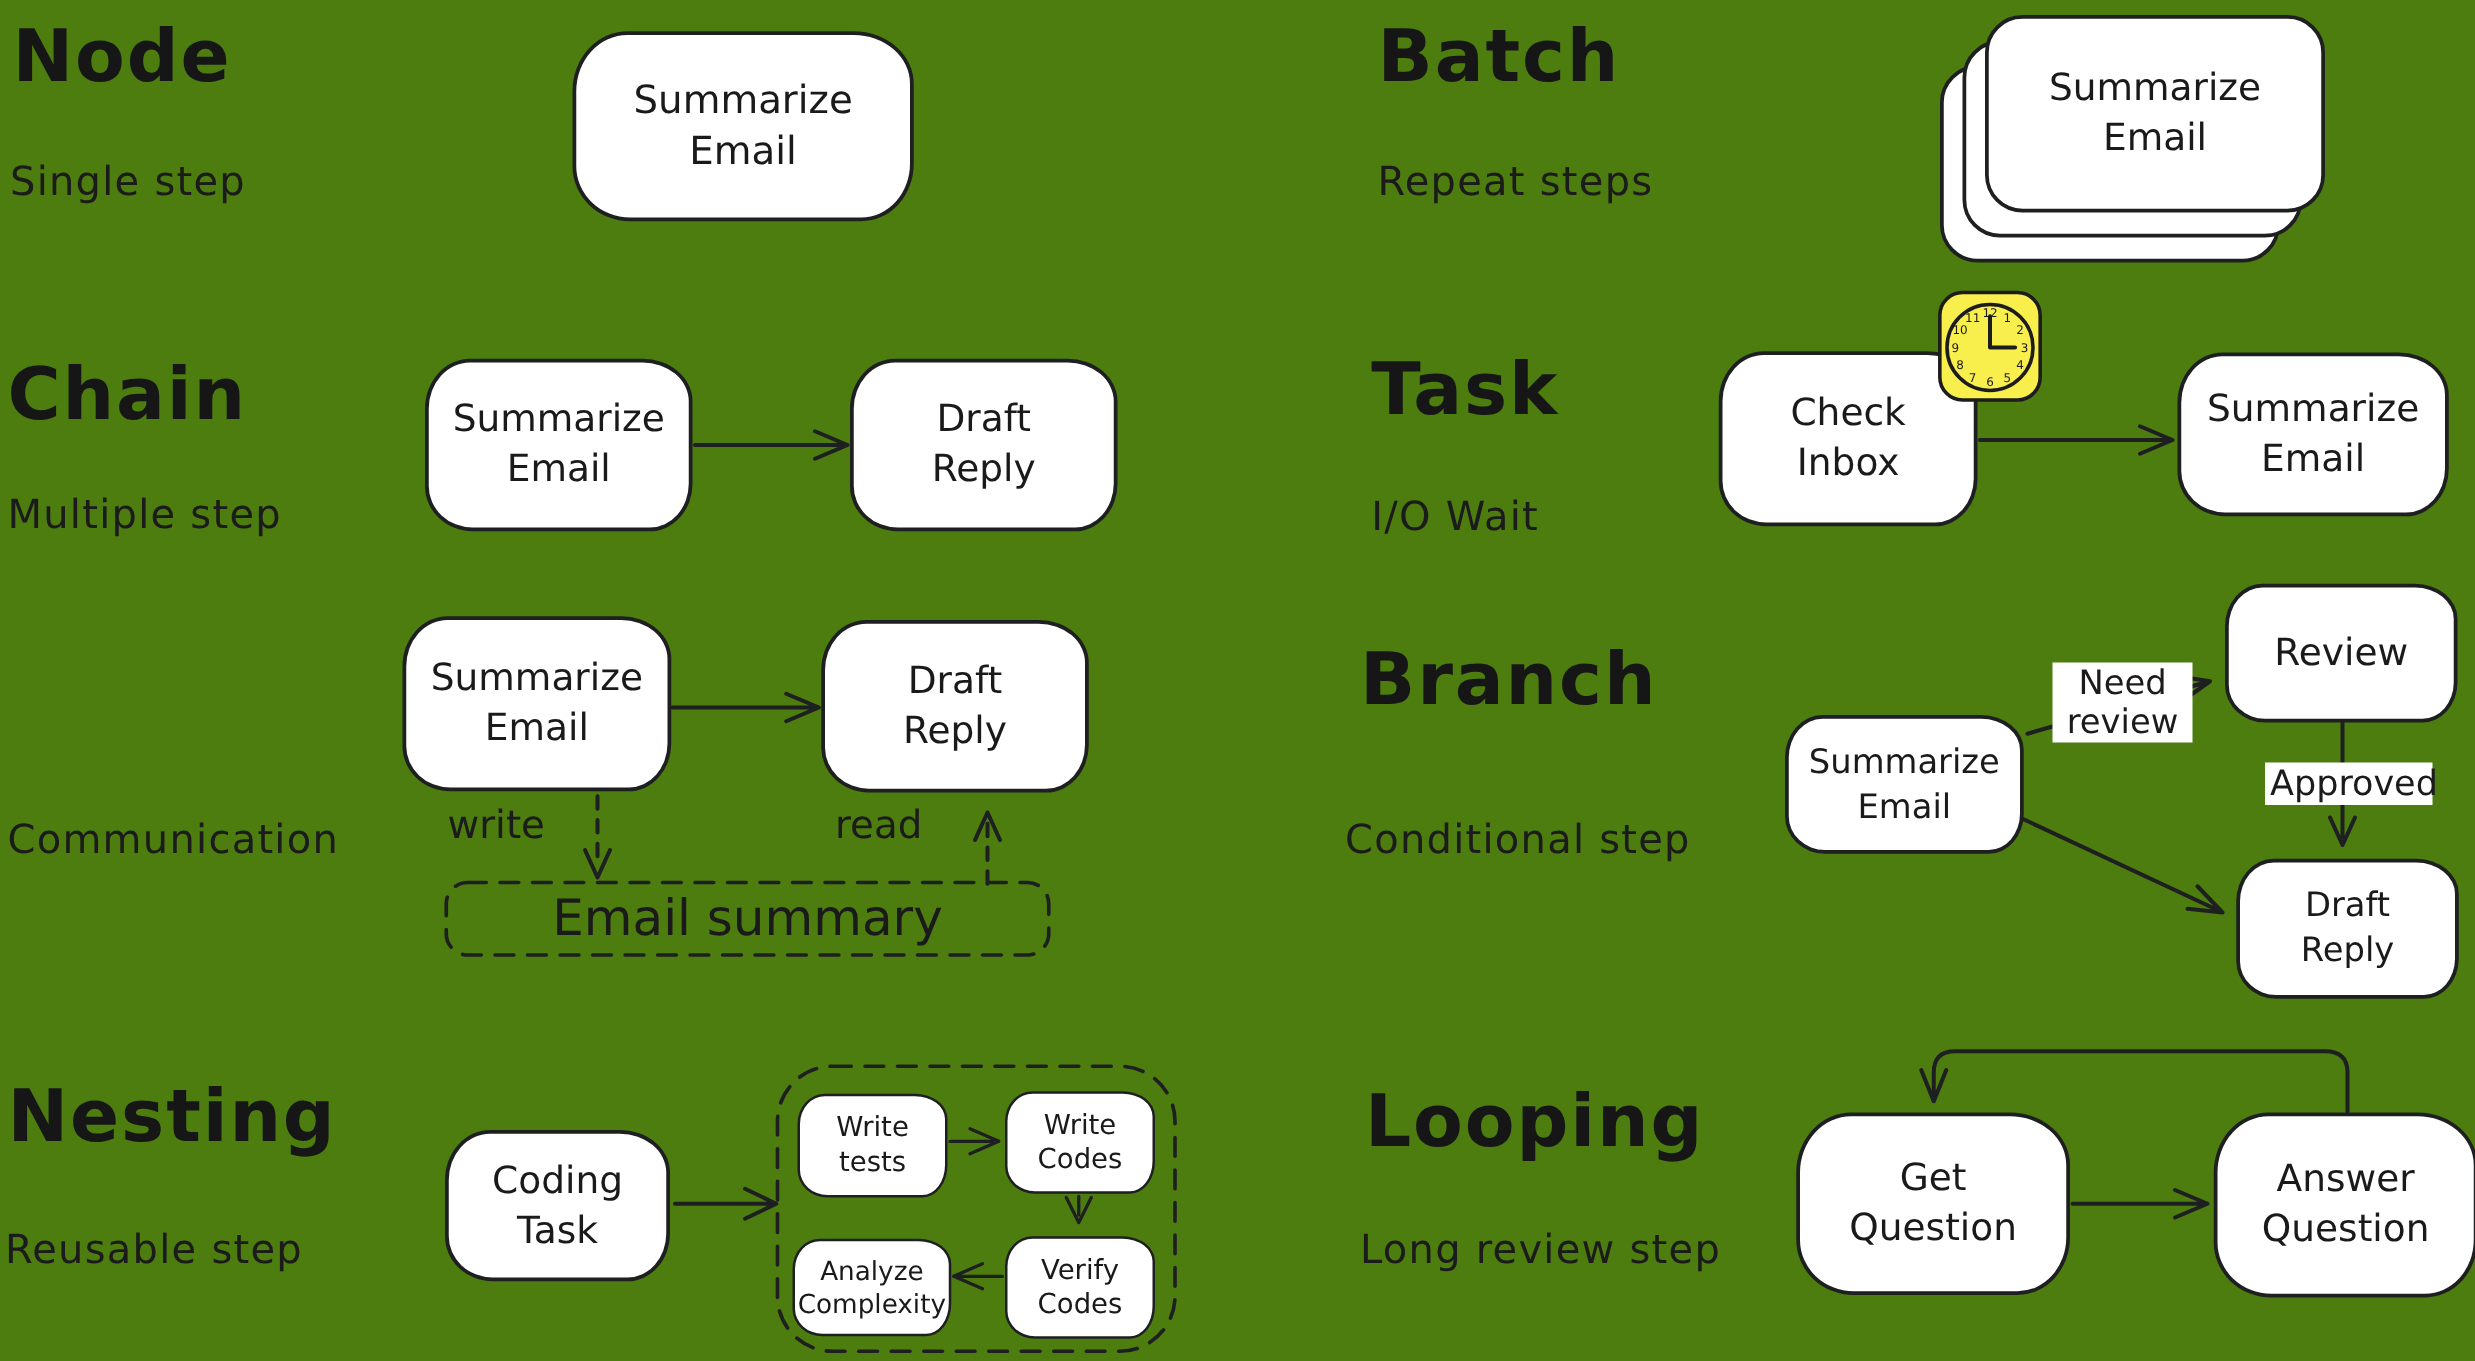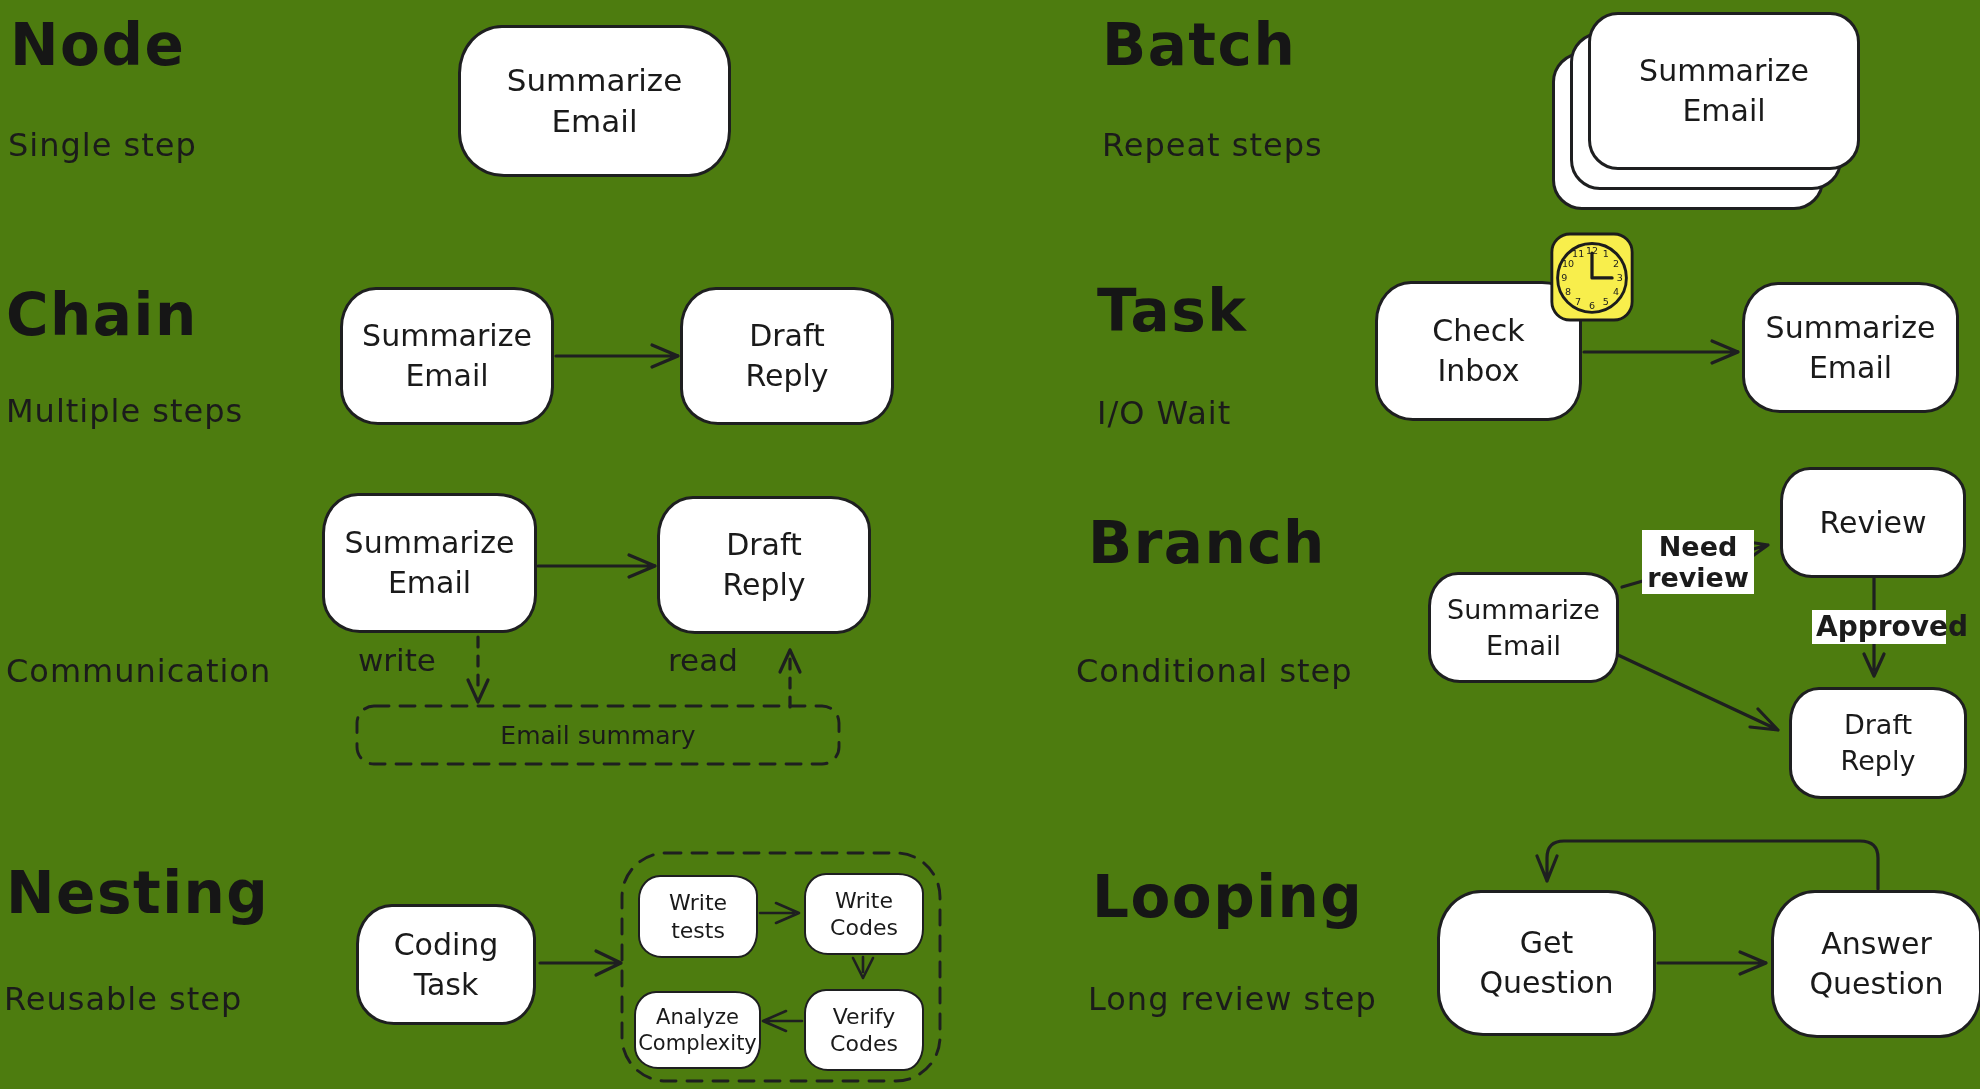--- a/index.html
+++ b/index.html
@@ -24,24 +24,24 @@
     display:flex;align-items:center;justify-content:center;text-align:center;
     white-space:pre-line;font-size:30px;line-height:1.32;color:#1a1a1a;
     box-sizing:border-box;
   }
   .box.small{font-size:22px;border-width:2.6px;border-radius:22px 26px 20px 24px / 24px 20px 26px 22px;line-height:1.25;}
   .box.branchy{font-size:27px;border-radius:30px 34px 28px 32px / 34px 28px 32px 30px;}
   .box.bigr{border-radius:44px 48px 42px 46px / 48px 42px 46px 44px;}
   .lbl{
     position:absolute;font-size:30px;color:#1b1b1b;white-space:pre-line;line-height:1.15;
   }
-  .lbl.masked{background:#ffffff;text-align:center;padding:1px 4px;font-weight:bold;}
+  .lbl.masked{background:#ffffff;text-align:center;padding:1px 4px;}
   .storetext{
     position:absolute;display:flex;align-items:center;justify-content:center;
-    text-align:center;font-size:25px;color:#1a1a1a;
+    text-align:center;font-size:40px;color:#1a1a1a;
   }
   .clock{position:absolute;}
 </style>
 </head>
 <body>
 
 <div class="canvas">
 
   <svg class="overlay" viewBox="0 0 1980 1089" fill="none" stroke="#1e1f20" stroke-width="3.2" stroke-linecap="round" stroke-linejoin="round">
 
@@ -70,21 +70,21 @@
     <path d="M1658 963 H1762 M1740 952 L1766 963 M1740 974 L1766 963"></path>
     <path d="M1878 889 V858 Q1878 841 1860 841 H1564 Q1547 841 1547 858 V876 M1537 856 L1547 881 M1557 856 L1547 881"></path>
   </svg>
 
   <div class="title" style="left:10px;top:14px">Node</div>
   <div class="subtitle" style="left:8px;top:126px">Single step</div>
   <div class="box bigr" style="left:458px;top:25px;width:273px;height:152px;font-size:31px">Summarize
 Email</div>
 
   <div class="title" style="left:6px;top:284px">Chain</div>
-  <div class="subtitle" style="left:6px;top:392px">Multiple steps</div>
+  <div class="subtitle" style="left:6px;top:392px">Multiple step</div>
   <div class="box" style="left:340px;top:287px;width:214px;height:138px">Summarize
 Email</div>
   <div class="box" style="left:680px;top:287px;width:214px;height:138px">Draft
 Reply</div>
 
   <div class="subtitle" style="left:6px;top:652px">Communication</div>
   <div class="box" style="left:322px;top:493px;width:215px;height:140px">Summarize
 Email</div>
   <div class="box" style="left:657px;top:496px;width:214px;height:138px">Draft
 Reply</div>

